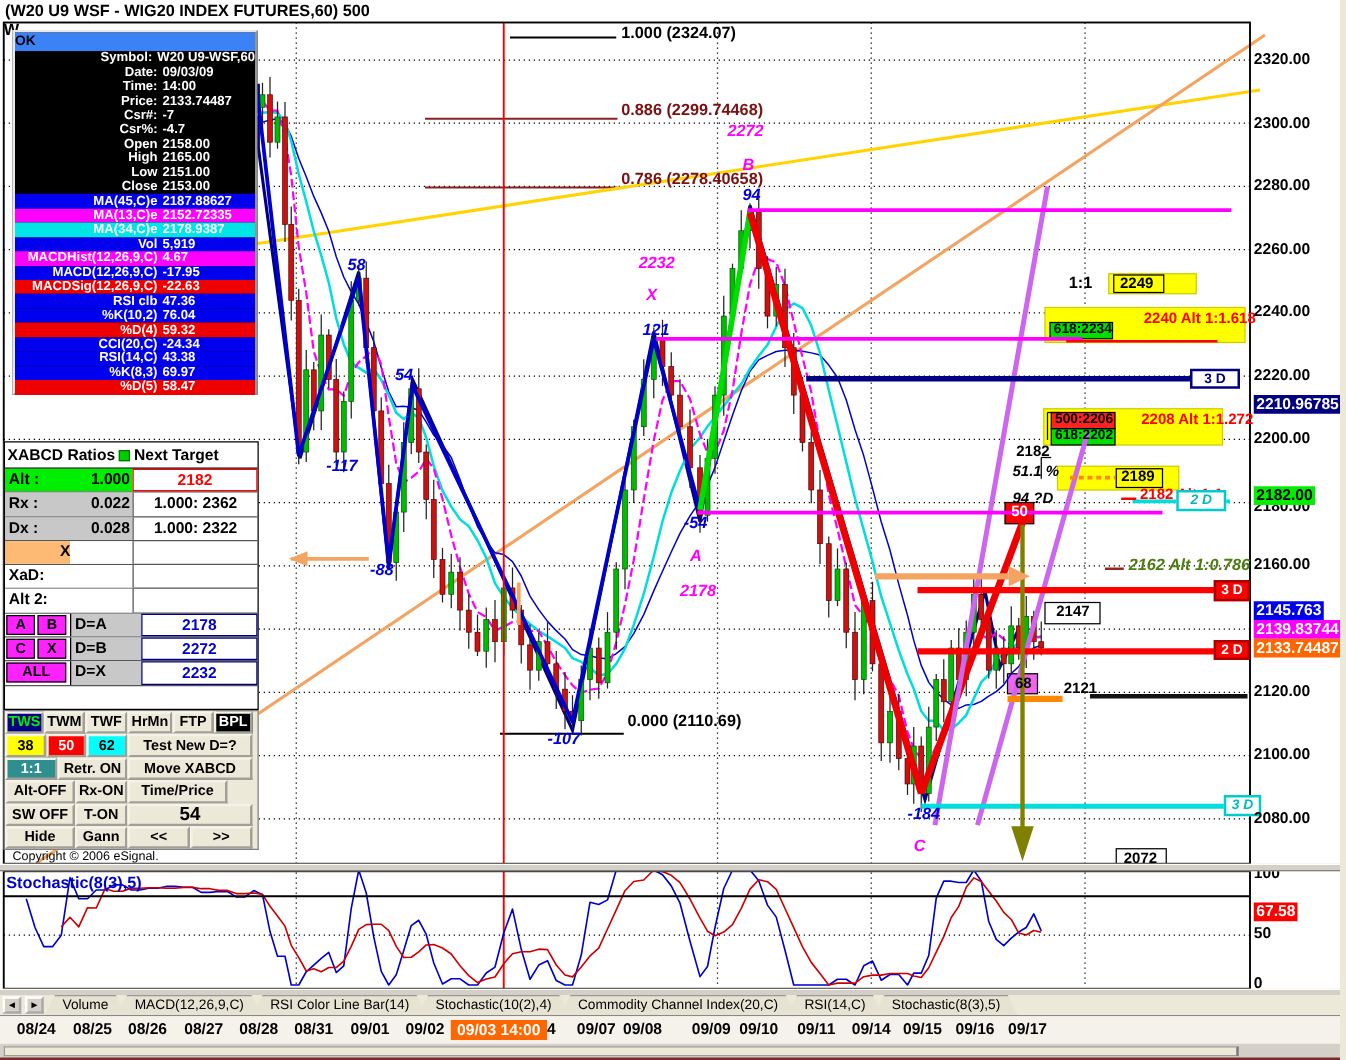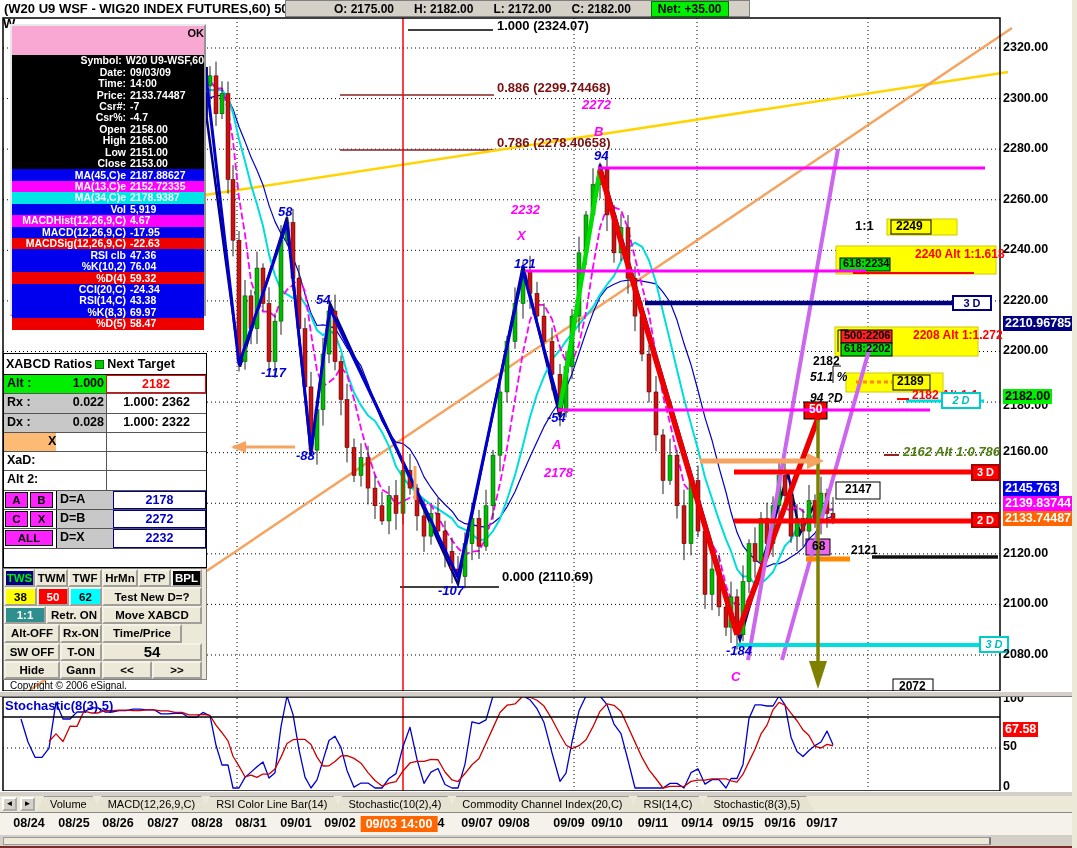--- a/index.html
+++ b/index.html
@@ -9,22 +9,22 @@
   
   #titlebar{position:absolute;left:0;top:0;width:1077px;height:18px;background:#fff;}
   #title-text{position:absolute;left:4px;top:1px;font-size:13px;font-weight:bold;white-space:nowrap;}
   #quotebar{position:absolute;left:285px;top:0;width:465px;height:17px;background:#d4d0c8;
             border:1px solid #808080;display:flex;align-items:center;padding-left:48px;gap:20px;
             font-size:12px;font-weight:bold;white-space:nowrap;}
   #net-badge{background:#00ee00;border:1px solid #007700;padding:0 6px;font-size:12px;font-weight:bold;}
   
   #data-panel{position:absolute;left:10px;top:24px;width:196px;height:292px;background:#000;
               border:2px outset #e8e8e8;z-index:6;}
-  #data-panel .ok{height:29px;background:#f9a8d4;color:#000;font-size:11px;font-weight:bold;
-                  text-align:right;line-height:15px;}
+  #data-panel .ok{height:15px;background:#3b82f6;color:#000;font-size:11px;font-weight:bold;
+                  text-align:left;line-height:15px;}
   .dp-row{height:11.45px;display:flex;align-items:center;color:#fff;font-size:10.5px;font-weight:bold;
           line-height:11px;overflow:hidden;}
   .dp-row .l{width:118px;text-align:right;padding-right:4px;white-space:nowrap;}
   .dp-row .v{white-space:nowrap;}
   
   #xabcd{position:absolute;left:3px;top:353px;width:204px;height:215px;background:#fff;
          border:1px solid #000;z-index:6;font-weight:bold;}
   #xabcd-header{height:21px;border-bottom:1px solid #000;display:flex;align-items:center;
                 font-size:12.5px;padding-left:2px;}
   #xabcd-header .sq{width:9px;height:9px;background:#00cc00;border:1px solid #007700;margin:0 3px;}
@@ -74,27 +74,20 @@
   #stoch-label{position:absolute;left:5px;top:698px;font-size:13px;font-weight:bold;color:#0000cc;z-index:4;}
   svg{position:absolute;left:0;top:0;z-index:1;}
 </style>
 </head>
 <body>
 
 <div id="root">
 
   <div id="titlebar">
     <span id="title-text">(W20 U9 WSF - WIG20 INDEX FUTURES,60) 500</span>
-    <div id="quotebar">
-      <span>O: 2175.00</span>
-      <span>H: 2182.00</span>
-      <span>L: 2172.00</span>
-      <span>C: 2182.00</span>
-      <span id="net-badge">Net: +35.00</span>
-    </div>
   </div>
 
   <svg id="chart" width="1077" height="848" viewBox="0 0 1077 848">
       <line x1="3" y1="48" x2="1000" y2="48" stroke="#000" stroke-width="1" stroke-dasharray="1,3"></line>
       <line x1="3" y1="98.58333333333334" x2="1000" y2="98.58333333333334" stroke="#000" stroke-width="1" stroke-dasharray="1,3"></line>
       <line x1="3" y1="149.16666666666669" x2="1000" y2="149.16666666666669" stroke="#000" stroke-width="1" stroke-dasharray="1,3"></line>
       <line x1="3" y1="199.75" x2="1000" y2="199.75" stroke="#000" stroke-width="1" stroke-dasharray="1,3"></line>
       <line x1="3" y1="250.33333333333334" x2="1000" y2="250.33333333333334" stroke="#000" stroke-width="1" stroke-dasharray="1,3"></line>
       <line x1="3" y1="300.91666666666663" x2="1000" y2="300.91666666666663" stroke="#000" stroke-width="1" stroke-dasharray="1,3"></line>
       <line x1="3" y1="351.5" x2="1000" y2="351.5" stroke="#000" stroke-width="1" stroke-dasharray="1,3"></line>

